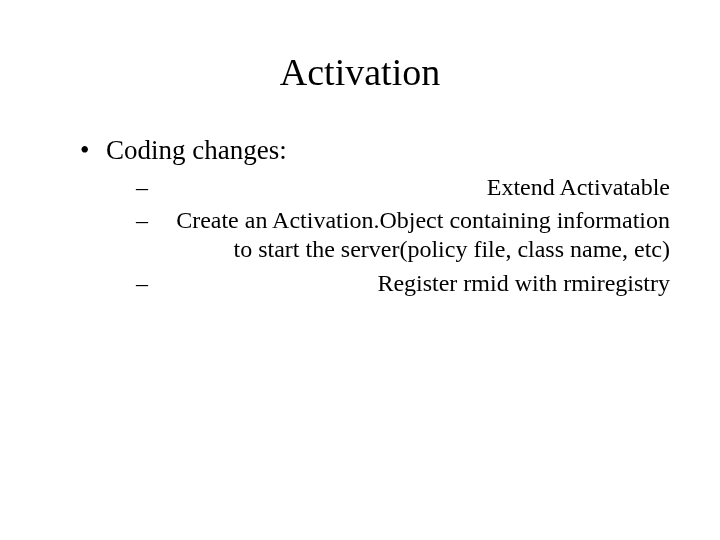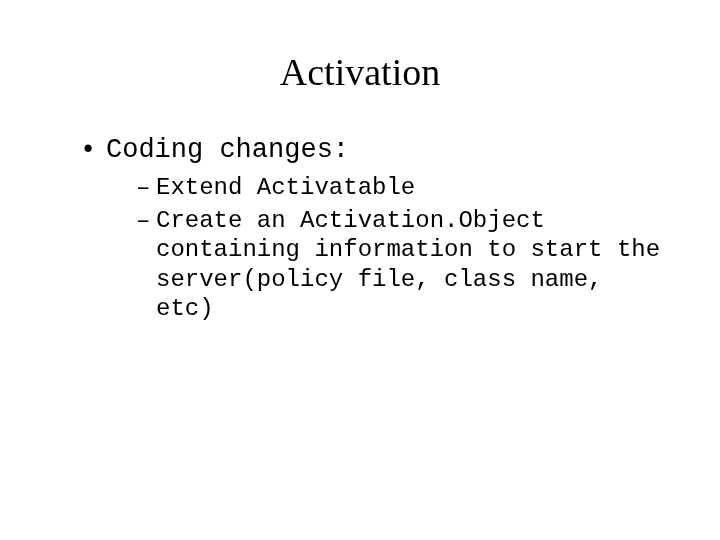--- a/index.html
+++ b/index.html
@@ -22,21 +22,20 @@
     text-align: center;
     font-size: 38px;
     margin: 10px 0 40px 0;
     font-weight: normal;
   }
   ul.level1 {
     list-style: none;
     padding: 0;
     margin: 0 0 4px 30px;
     font-size: 27px;
-    font-family: Liberation Mono, monospace;
   }
   ul.level1 > li {
     position: relative;
     padding-left: 26px;
     margin-bottom: 8px;
     line-height: 1.22;
   }
   ul.level1 > li::before {
     content: "•";
     position: absolute;
@@ -48,36 +47,38 @@
     list-style: none;
     padding: 0;
     margin: 6px 0 0 30px;
     font-size: 24px;
   }
   ul.level2 > li {
     position: relative;
     padding-left: 20px;
     margin-bottom: 4px;
     line-height: 1.22;
+    text-align: right;
   }
   ul.level2 > li::before {
     content: "–";
     position: absolute;
     left: 0;
     top: 0;
   }
 </style>
 </head>
 <body>
 
 <div class="slide">
   <h1 class="title">Activation</h1>
 
   <ul class="level1">
     <li>
       <span>Coding changes:</span>
       <ul class="level2">
         <li><span>Extend Activatable</span></li>
         <li><span>Create an Activation.Object containing information to start the server(policy file, class name, etc)</span></li>
+        <li><span>Register rmid with rmiregistry</span></li>
       </ul>
     </li>
   </ul>
 </div>
 
 </body></html>

